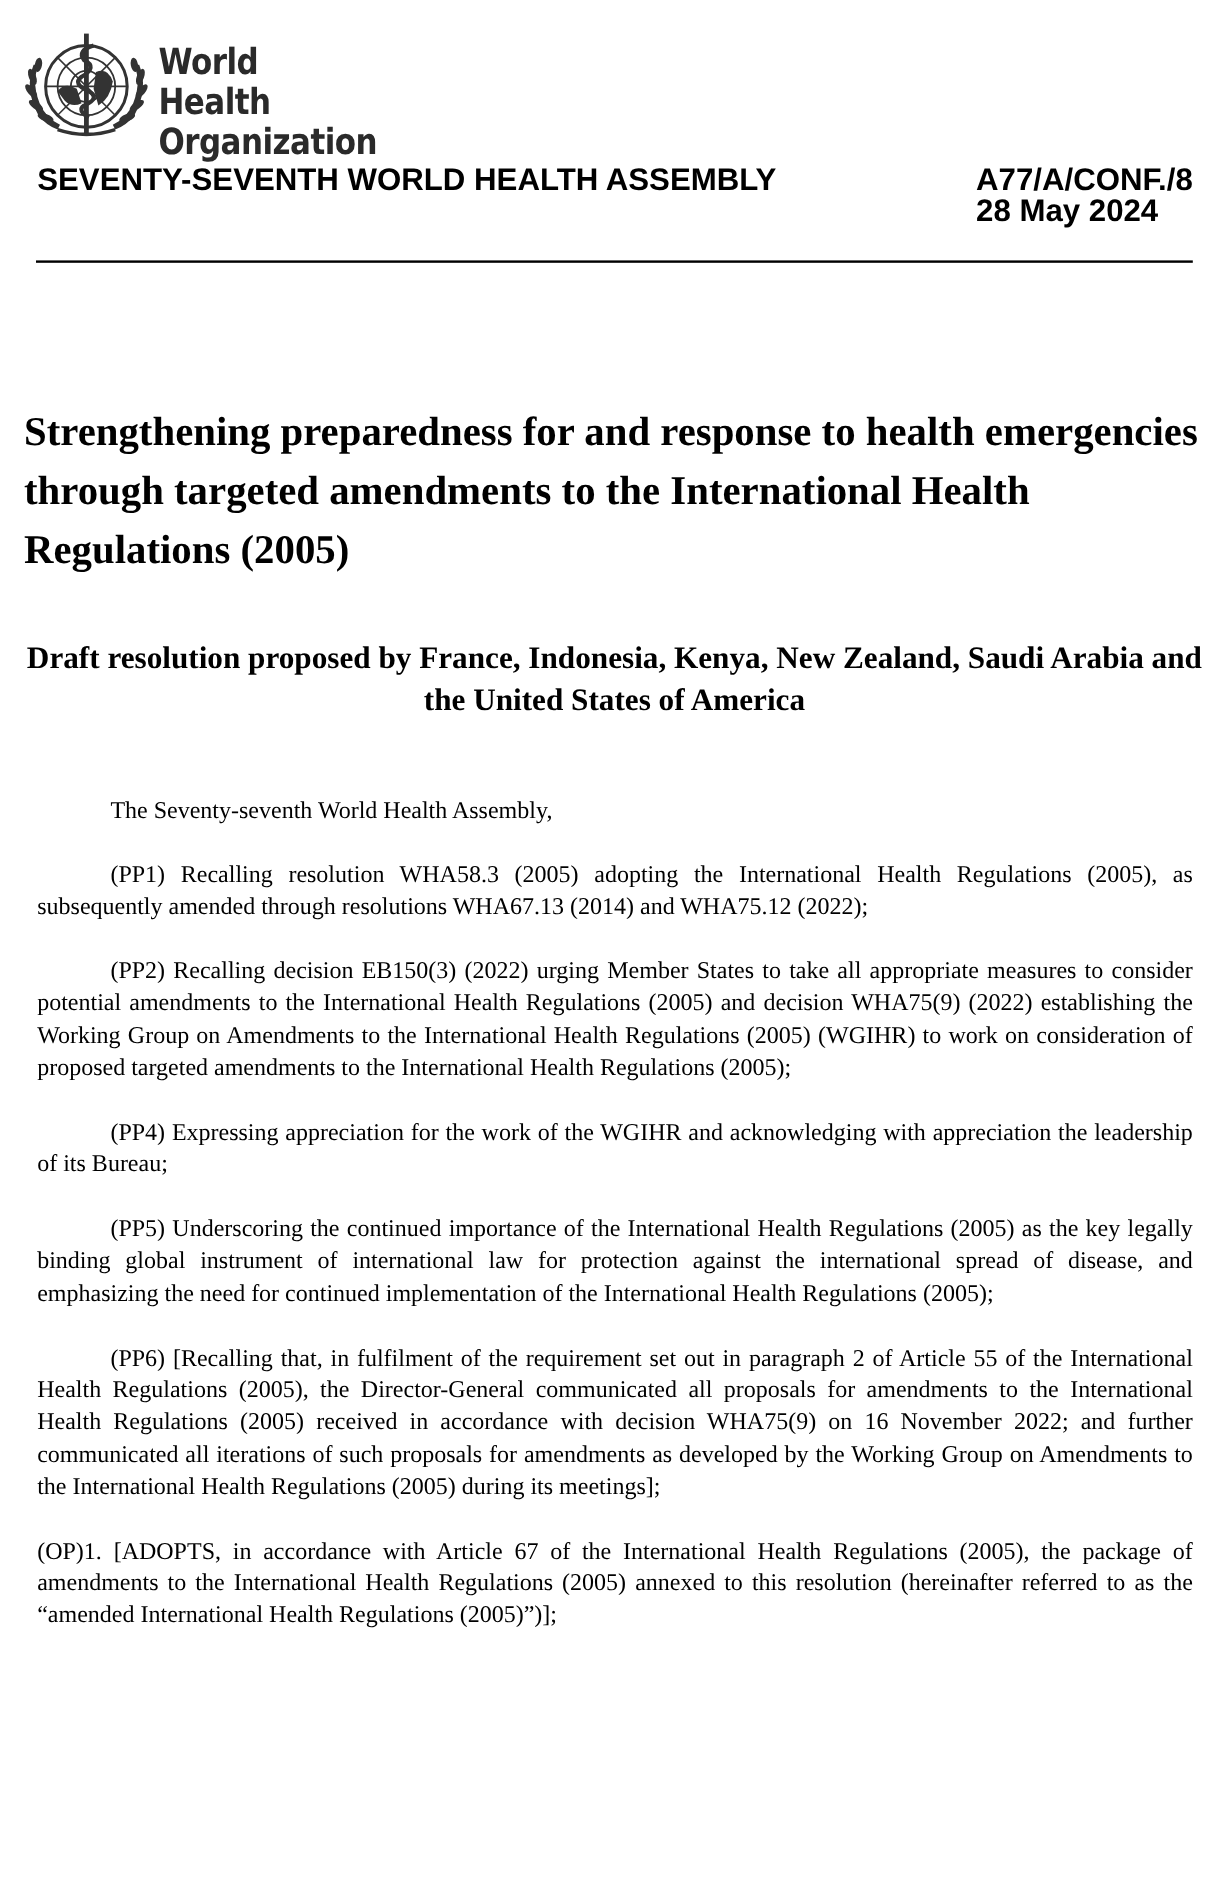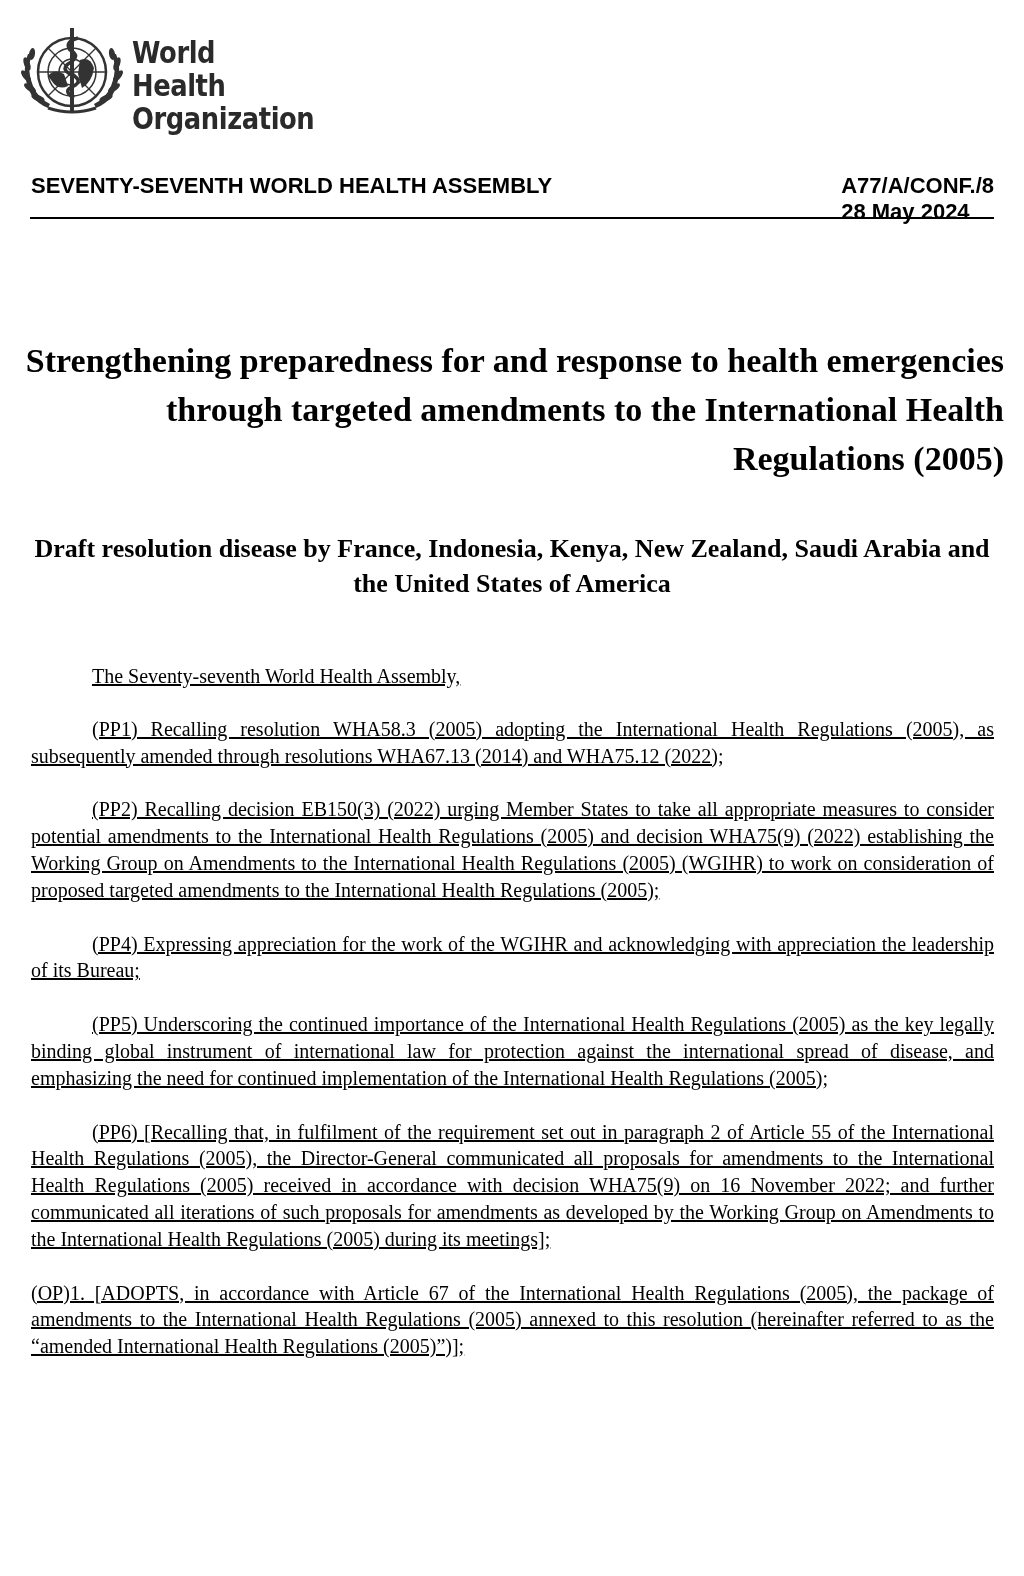--- a/index.html
+++ b/index.html
@@ -1,27 +1,27 @@
 <!DOCTYPE html>
 <html><head>
   <meta charset="utf-8">
   <style>
     html, body { margin: 0; padding: 0; background: #ffffff; }
     body { width: 1024px; height: 1576px; position: relative; overflow: hidden; color: #000; }
     .logo { position: absolute; left: 18px; top: 24px; width: 310px; height: 90px; }
     .logo svg.emblem { position: absolute; left: 0; top: 0; width: 108px; height: 90px; }
     .logo-text { position: absolute; left: 114px; top: 12px; font-family: "DejaVu Sans", sans-serif; font-size: 30px; line-height: 33px; color: #2a2a2a; letter-spacing: -0.5px; font-weight: bold; transform: scaleX(0.86); transform-origin: left top; }
-    .hdr { position: absolute; top: 136px; font-family: "Liberation Sans", sans-serif; font-weight: bold; font-size: 22px; line-height: 26px; margin-top: 37px; }
+    .hdr { position: absolute; top: 136px; font-family: "Liberation Sans", sans-serif; font-weight: bold; font-size: 26px; line-height: 26px; }
     .hdr.left { left: 31px; }
     .hdr.right { right: 30px; text-align: left; }
     .rule { position: absolute; left: 30px; right: 30px; top: 217px; height: 2px; background: #000; }
-    .title { position: absolute; left: 20px; right: 20px; top: 336px; text-align: right; font-family: "Liberation Serif", serif; font-weight: bold; font-size: 34px; line-height: 49px; }
+    .title { position: absolute; left: 20px; right: 20px; top: 336px; text-align: left; font-family: "Liberation Serif", serif; font-weight: bold; font-size: 34px; line-height: 49px; }
     .subtitle { position: absolute; left: 20px; right: 20px; top: 531px; text-align: center; font-family: "Liberation Serif", serif; font-weight: bold; font-size: 26px; line-height: 35px; }
     .body { position: absolute; left: 31px; right: 30px; top: 663px; font-family: "Liberation Serif", serif; font-size: 20px; line-height: 26.8px; }
-    .body p { margin: 0 0 27px 0; text-align: justify; text-decoration: underline; }
+    .body p { margin: 0 0 27px 0; text-align: justify; }
     .body p.indent { text-indent: 61px; }
     .body p.opener { text-indent: 61px; margin-bottom: 26px; }
   </style>
 </head>
 <body>
 
 <div class="logo">
   <svg class="emblem" viewBox="0 0 108 90">
 
     <g fill="#333">
@@ -69,21 +69,21 @@
 </div>
 <div class="hdr right">
   <div>A77/A/CONF./8</div>
   <div>28 May 2024</div>
 </div>
 
 <div class="rule"></div>
 
 <div class="title">Strengthening preparedness for and response to health emergencies through targeted amendments to the International Health Regulations (2005)</div>
 
-<div class="subtitle">Draft resolution disease by France, Indonesia, Kenya, New Zealand, Saudi Arabia and the United States of America</div>
+<div class="subtitle">Draft resolution proposed by France, Indonesia, Kenya, New Zealand, Saudi Arabia and the United States of America</div>
 
 <div class="body">
   <p class="opener">The Seventy-seventh World Health Assembly,</p>
   <p class="indent">(PP1) Recalling resolution WHA58.3 (2005) adopting the International Health Regulations (2005), as subsequently amended through resolutions WHA67.13 (2014) and WHA75.12 (2022);</p>
   <p class="indent">(PP2) Recalling decision EB150(3) (2022) urging Member States to take all appropriate measures to consider potential amendments to the International Health Regulations (2005) and decision WHA75(9) (2022) establishing the Working Group on Amendments to the International Health Regulations (2005) (WGIHR) to work on consideration of proposed targeted amendments to the International Health Regulations (2005);</p>
   <p class="indent">(PP4) Expressing appreciation for the work of the WGIHR and acknowledging with appreciation the leadership of its Bureau;</p>
   <p class="indent">(PP5) Underscoring the continued importance of the International Health Regulations (2005) as the key legally binding global instrument of international law for protection against the international spread of disease, and emphasizing the need for continued implementation of the International Health Regulations (2005);</p>
   <p class="indent">(PP6) [Recalling that, in fulfilment of the requirement set out in paragraph 2 of Article 55 of the International Health Regulations (2005), the Director-General communicated all proposals for amendments to the International Health Regulations (2005) received in accordance with decision WHA75(9) on 16 November 2022; and further communicated all iterations of such proposals for amendments as developed by the Working Group on Amendments to the International Health Regulations (2005) during its meetings];</p>
   <p>(OP)1. [ADOPTS, in accordance with Article 67 of the International Health Regulations (2005), the package of amendments to the International Health Regulations (2005) annexed to this resolution (hereinafter referred to as the “amended International Health Regulations (2005)”)];</p>
 </div>

